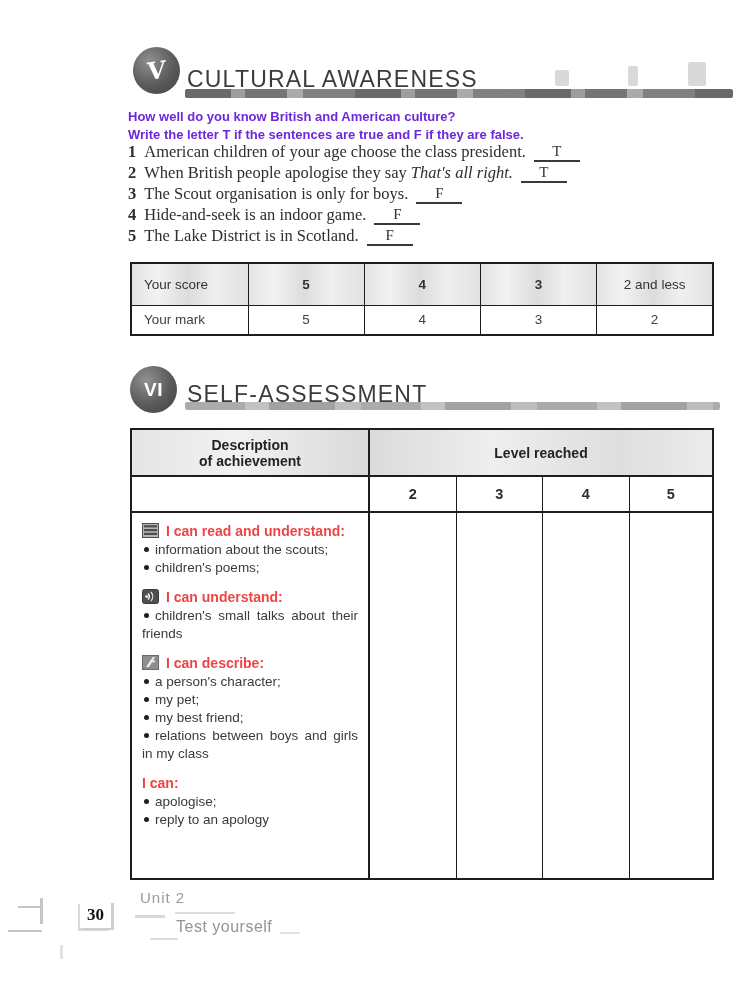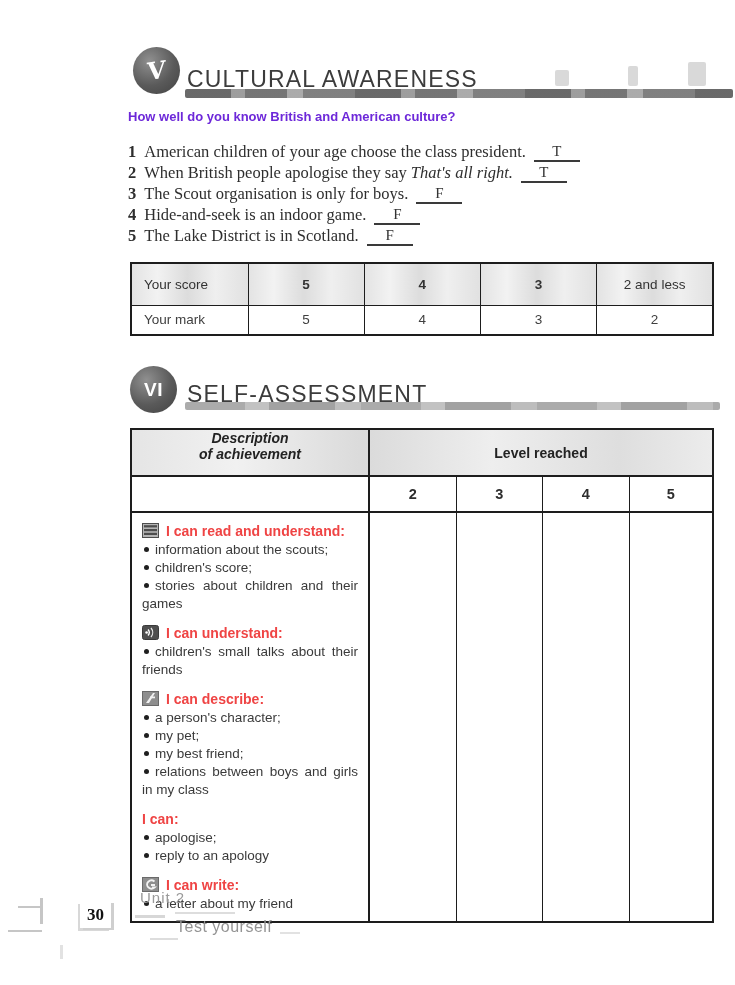--- a/index.html
+++ b/index.html
@@ -78,22 +78,22 @@
   
   .sa-table {
     position:absolute; left:130px; top:428px; width:584px;
     border:2.5px solid #1d1d1d; background:#fff; font-size:13.5px;
   }
   .sa-hrow1 { display:flex; height:47px; border-bottom:2px solid #1d1d1d;
     background:linear-gradient(90deg,#e5e5e5,#f1f1f1 18%,#dadada 40%,#eee 62%,#dedede 84%,#ececec);
   }
   .sa-hrow1 .c1 {
     width:238px; border-right:2px solid #1d1d1d;
-    display:flex; flex-direction:column; align-items:center; justify-content:flex-start;
-    font-weight:bold; color:#232323; line-height:16px; font-size:14px;font-style:italic;
+    display:flex; flex-direction:column; align-items:center; justify-content:center;
+    font-weight:bold; color:#232323; line-height:16px; font-size:14px;
   }
   .sa-hrow1 .c2 {
     flex:1; display:flex; align-items:center; justify-content:center;
     font-weight:bold; color:#232323; font-size:14px;
   }
   .sa-hrow2 { display:flex; height:36px; border-bottom:2px solid #1d1d1d; }
   .sa-hrow2 .c1 { width:238px; border-right:2px solid #1d1d1d; }
   .sa-hrow2 .lvl, .sa-body .lvl {
     width:86.5px; border-right:1.6px solid #1d1d1d;
     display:flex; align-items:center; justify-content:center;
@@ -135,20 +135,21 @@
     <span>V</span>
   </div>
   <div class="section-title title-v">CULTURAL AWARENESS</div>
   <div class="band band-v"></div>
   <div class="noise-blob" style="left:555px; top:70px; width:14px; height:16px;"></div>
   <div class="noise-blob" style="left:628px; top:66px; width:10px; height:20px;"></div>
   <div class="noise-blob" style="left:688px; top:62px; width:18px; height:24px;"></div>
 
   <div class="intro">
     <div>How well do you know British and American culture?</div>
+    <div>Write the letter T if the sentences are true and F if they are false.</div>
   </div>
 
   <div class="questions">
     <div class="q">
       <span class="qnum">1</span><span>American children of your age choose the class president.</span><span class="blank"><span>T</span></span>
     </div>
     <div class="q">
       <span class="qnum">2</span><span>When British people apologise they say</span><span class="qitalic">That's all right.</span><span class="blank"><span>T</span></span>
     </div>
     <div class="q">
@@ -208,22 +209,21 @@
         <div class="blk">
           <div class="blk-title">
             <span class="mini-icon"><svg width="17" height="15" viewBox="0 0 17 15">
                   <rect x="0.5" y="0.5" width="16" height="14" fill="#b5b5b5" stroke="#4d4d4d"></rect>
                   <rect x="2" y="2.2" width="13" height="2.2" fill="#4d4d4d"></rect>
                   <rect x="2" y="6" width="13" height="2.2" fill="#4d4d4d"></rect>
                   <rect x="2" y="9.8" width="13" height="2.2" fill="#4d4d4d"></rect>
                 </svg></span><span>I can read and understand:</span>
           </div>
           <span class="bullet"><span class="dot"></span><span>information about the scouts;</span></span>
-          <span class="bullet"><span class="dot"></span><span>children's score;</span></span>
-          <span class="bullet"><span class="dot"></span><span>stories about children and their games</span></span>
+          <span class="bullet"><span class="dot"></span><span>children's poems;</span></span>
         </div>
 
         <div class="blk">
           <div class="blk-title">
             <span class="mini-icon"><svg width="17" height="15" viewBox="0 0 17 15">
                   <rect x="0.5" y="0.5" width="16" height="14" rx="2" fill="#4f4f4f" stroke="#3a3a3a"></rect>
                   <path d="M6 10.5 A4.5 4.5 0 0 0 6 4.5" fill="none" stroke="#fff" stroke-width="1.4"></path>
                   <path d="M9 12 A7 7 0 0 0 9 3" fill="none" stroke="#e8e8e8" stroke-width="1.3"></path>
                   <circle cx="4.6" cy="7.5" r="1.3" fill="#fff"></circle>
                 </svg></span><span>I can understand:</span>
@@ -246,30 +246,20 @@
         </div>
 
         <div class="blk">
           <div class="blk-title">
             <span>I can:</span>
           </div>
           <span class="bullet"><span class="dot"></span><span>apologise;</span></span>
           <span class="bullet"><span class="dot"></span><span>reply to an apology</span></span>
         </div>
 
-        <div class="blk">
-          <div class="blk-title">
-            <span class="mini-icon"><svg width="17" height="15" viewBox="0 0 17 15">
-                  <rect x="0.5" y="0.5" width="16" height="14" fill="#8e8e8e" stroke="#6a6a6a"></rect>
-                  <path d="M12.5 4.5 A4.5 4 0 1 0 12.5 10.5 L10 10.5" fill="none" stroke="#f2f2f2" stroke-width="1.8"></path>
-                  <rect x="9" y="7" width="4" height="2" fill="#f2f2f2"></rect>
-                </svg></span><span>I can write:</span>
-          </div>
-          <span class="bullet"><span class="dot"></span><span>a letter about my friend</span></span>
-        </div>
 
       </div>
       <div class="lvl"></div>
       <div class="lvl"></div>
       <div class="lvl"></div>
       <div class="lvl"></div>
     </div>
   </div>
 
   <div class="page-num">30</div>

